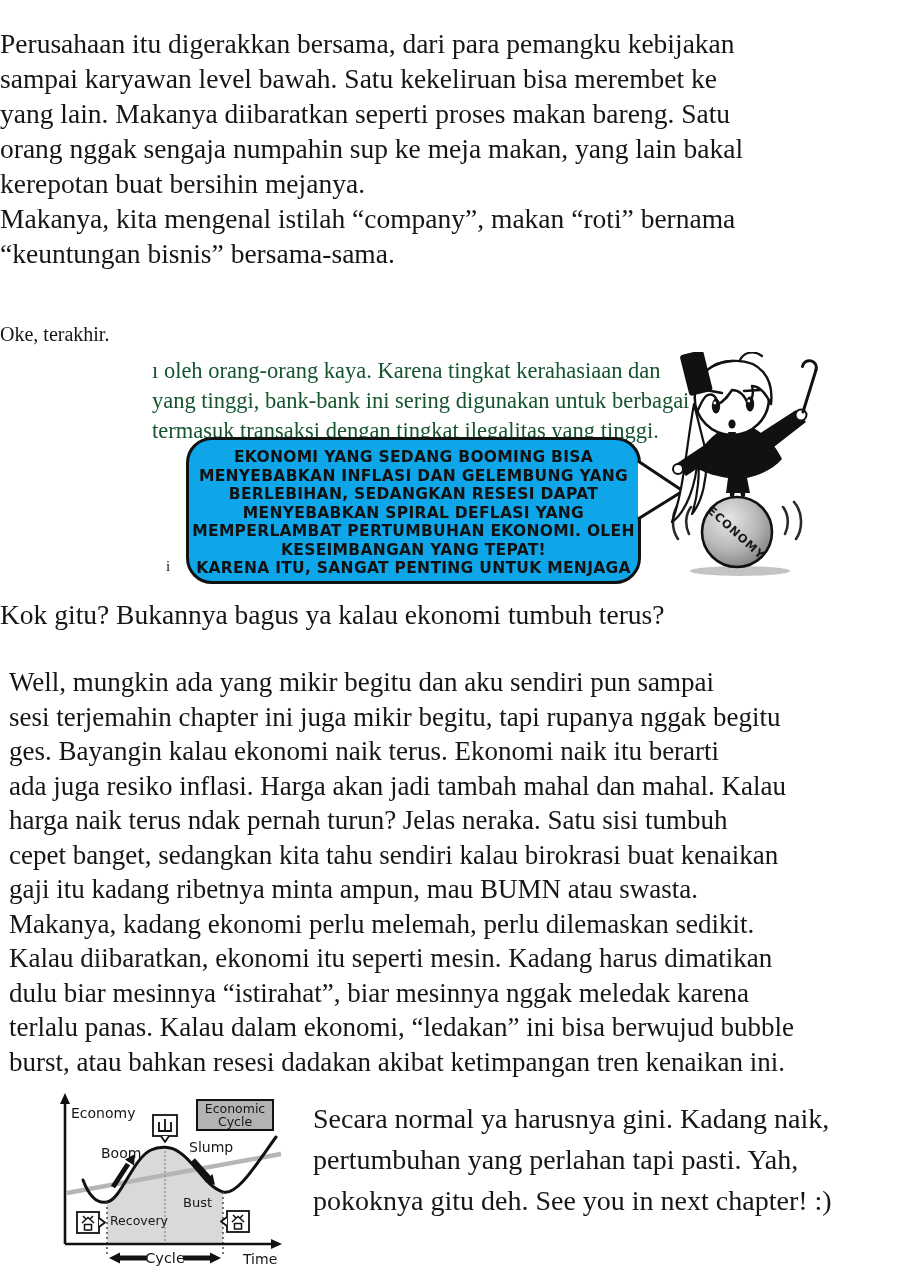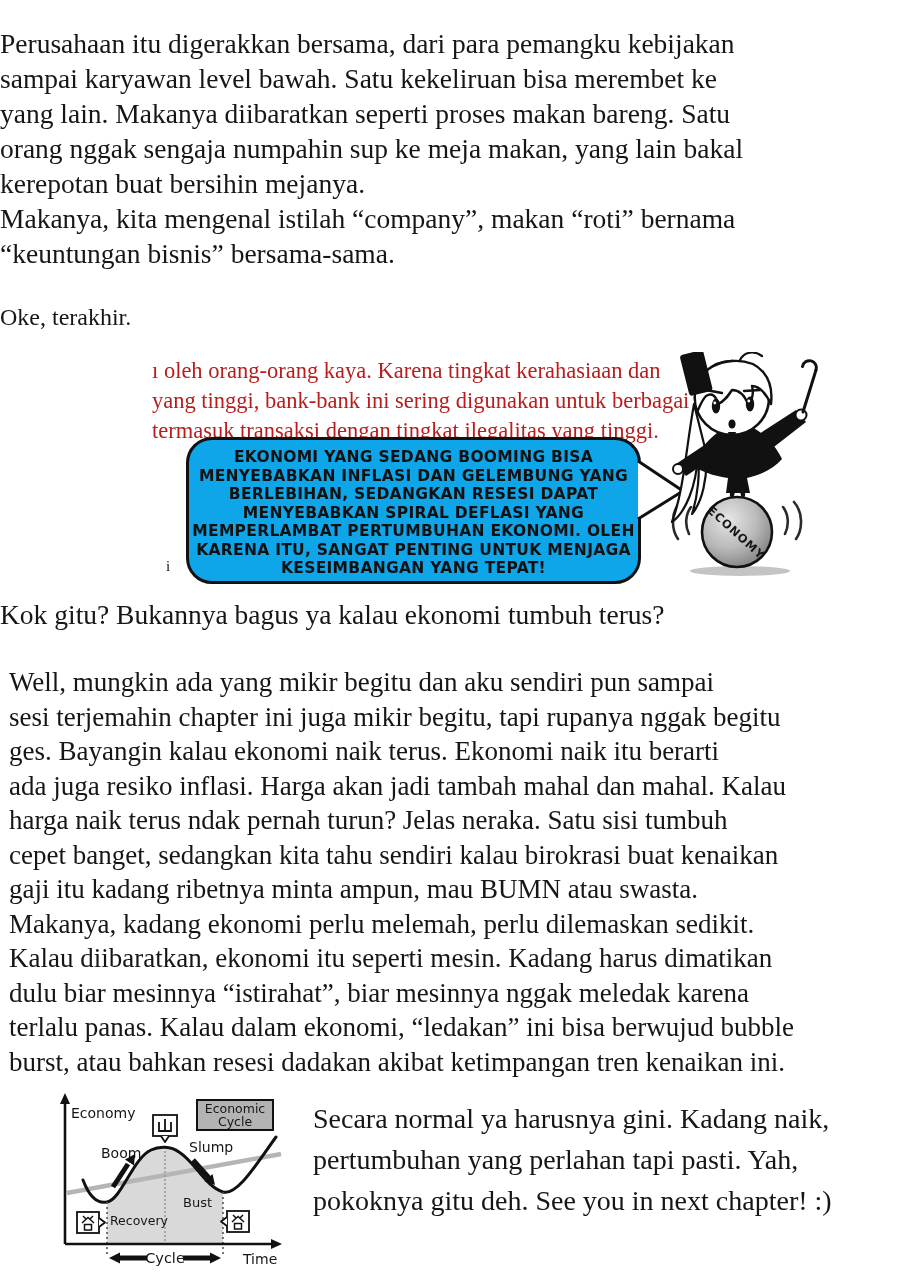--- a/index.html
+++ b/index.html
@@ -2,26 +2,26 @@
 <html><head>
 <meta charset="utf-8">
 <style>
   html,body{margin:0;padding:0;}
   body{width:900px;height:1280px;background:#ffffff;position:relative;overflow:hidden;
        font-family:"Liberation Serif", serif;color:#161616;}
   .abs{position:absolute;}
   
   .para{width:900px;font-size:27px;line-height:34.5px;letter-spacing:0px;}
   .intro{top:26px;left:0;line-height:35px;font-size:27.5px;}
-  .oke{top:300px;left:0;font-size:24px;}
+  .oke{top:317px;left:0;font-size:20px;}
   .question{top:598px;left:0;font-size:27.5px;}
   .main{top:665px;left:0;margin-left:9px;}
   
   .panel{top:350px;left:0;width:900px;height:245px;}
-  .caption{left:152px;top:6px;font-size:22.5px;line-height:30px;color:#b91c1c;}
+  .caption{left:152px;top:6px;font-size:22.5px;line-height:30px;color:#14532d;}
   .bubble{left:186px;top:87px;width:449px;height:133px;background:#0ea5e9;border:3px solid #111;
           border-radius:26px;text-align:center;padding-top:8px;
           font-family:"DejaVu Sans", sans-serif;font-size:15.5px;line-height:18.5px;
           font-weight:bold;letter-spacing:0.3px;color:#111;}
   .stray{left:166px;top:208px;font-size:15px;}
   
   .outro{left:297px;top:1098px;width:592px;font-size:28px;line-height:41px;margin-left:16px;}
   svg text{font-family:"DejaVu Sans", sans-serif;fill:#161616;}
 </style>
 </head>
@@ -45,22 +45,22 @@
       <div>yang tinggi, bank-bank ini sering digunakan untuk berbagai</div>
       <div>termasuk transaksi dengan tingkat ilegalitas yang tinggi.</div>
     </div>
 
   <div class="abs bubble">
       <div>EKONOMI YANG SEDANG BOOMING BISA</div>
       <div>MENYEBABKAN INFLASI DAN GELEMBUNG YANG</div>
       <div>BERLEBIHAN, SEDANGKAN RESESI DAPAT</div>
       <div>MENYEBABKAN SPIRAL DEFLASI YANG</div>
       <div>MEMPERLAMBAT PERTUMBUHAN EKONOMI. OLEH</div>
+      <div>KESEIMBANGAN YANG TEPAT!</div>
       <div>KARENA ITU, SANGAT PENTING UNTUK MENJAGA</div>
-      <div>KESEIMBANGAN YANG TEPAT!</div>
     </div>
   <svg class="abs" style="left:636px;top:105px;" width="52" height="70">
     <path d="M2,6 L47,36 L2,64" fill="#ffffff" stroke="#111" stroke-width="3" stroke-linejoin="round"></path>
   </svg>
 
   <div class="abs stray">i</div>
 
   <svg class="abs" style="left:640px;top:2px;" width="250" height="240" viewBox="0 0 250 240">
     <defs>
       <radialGradient id="ballGrad" cx="38%" cy="32%" r="75%">

